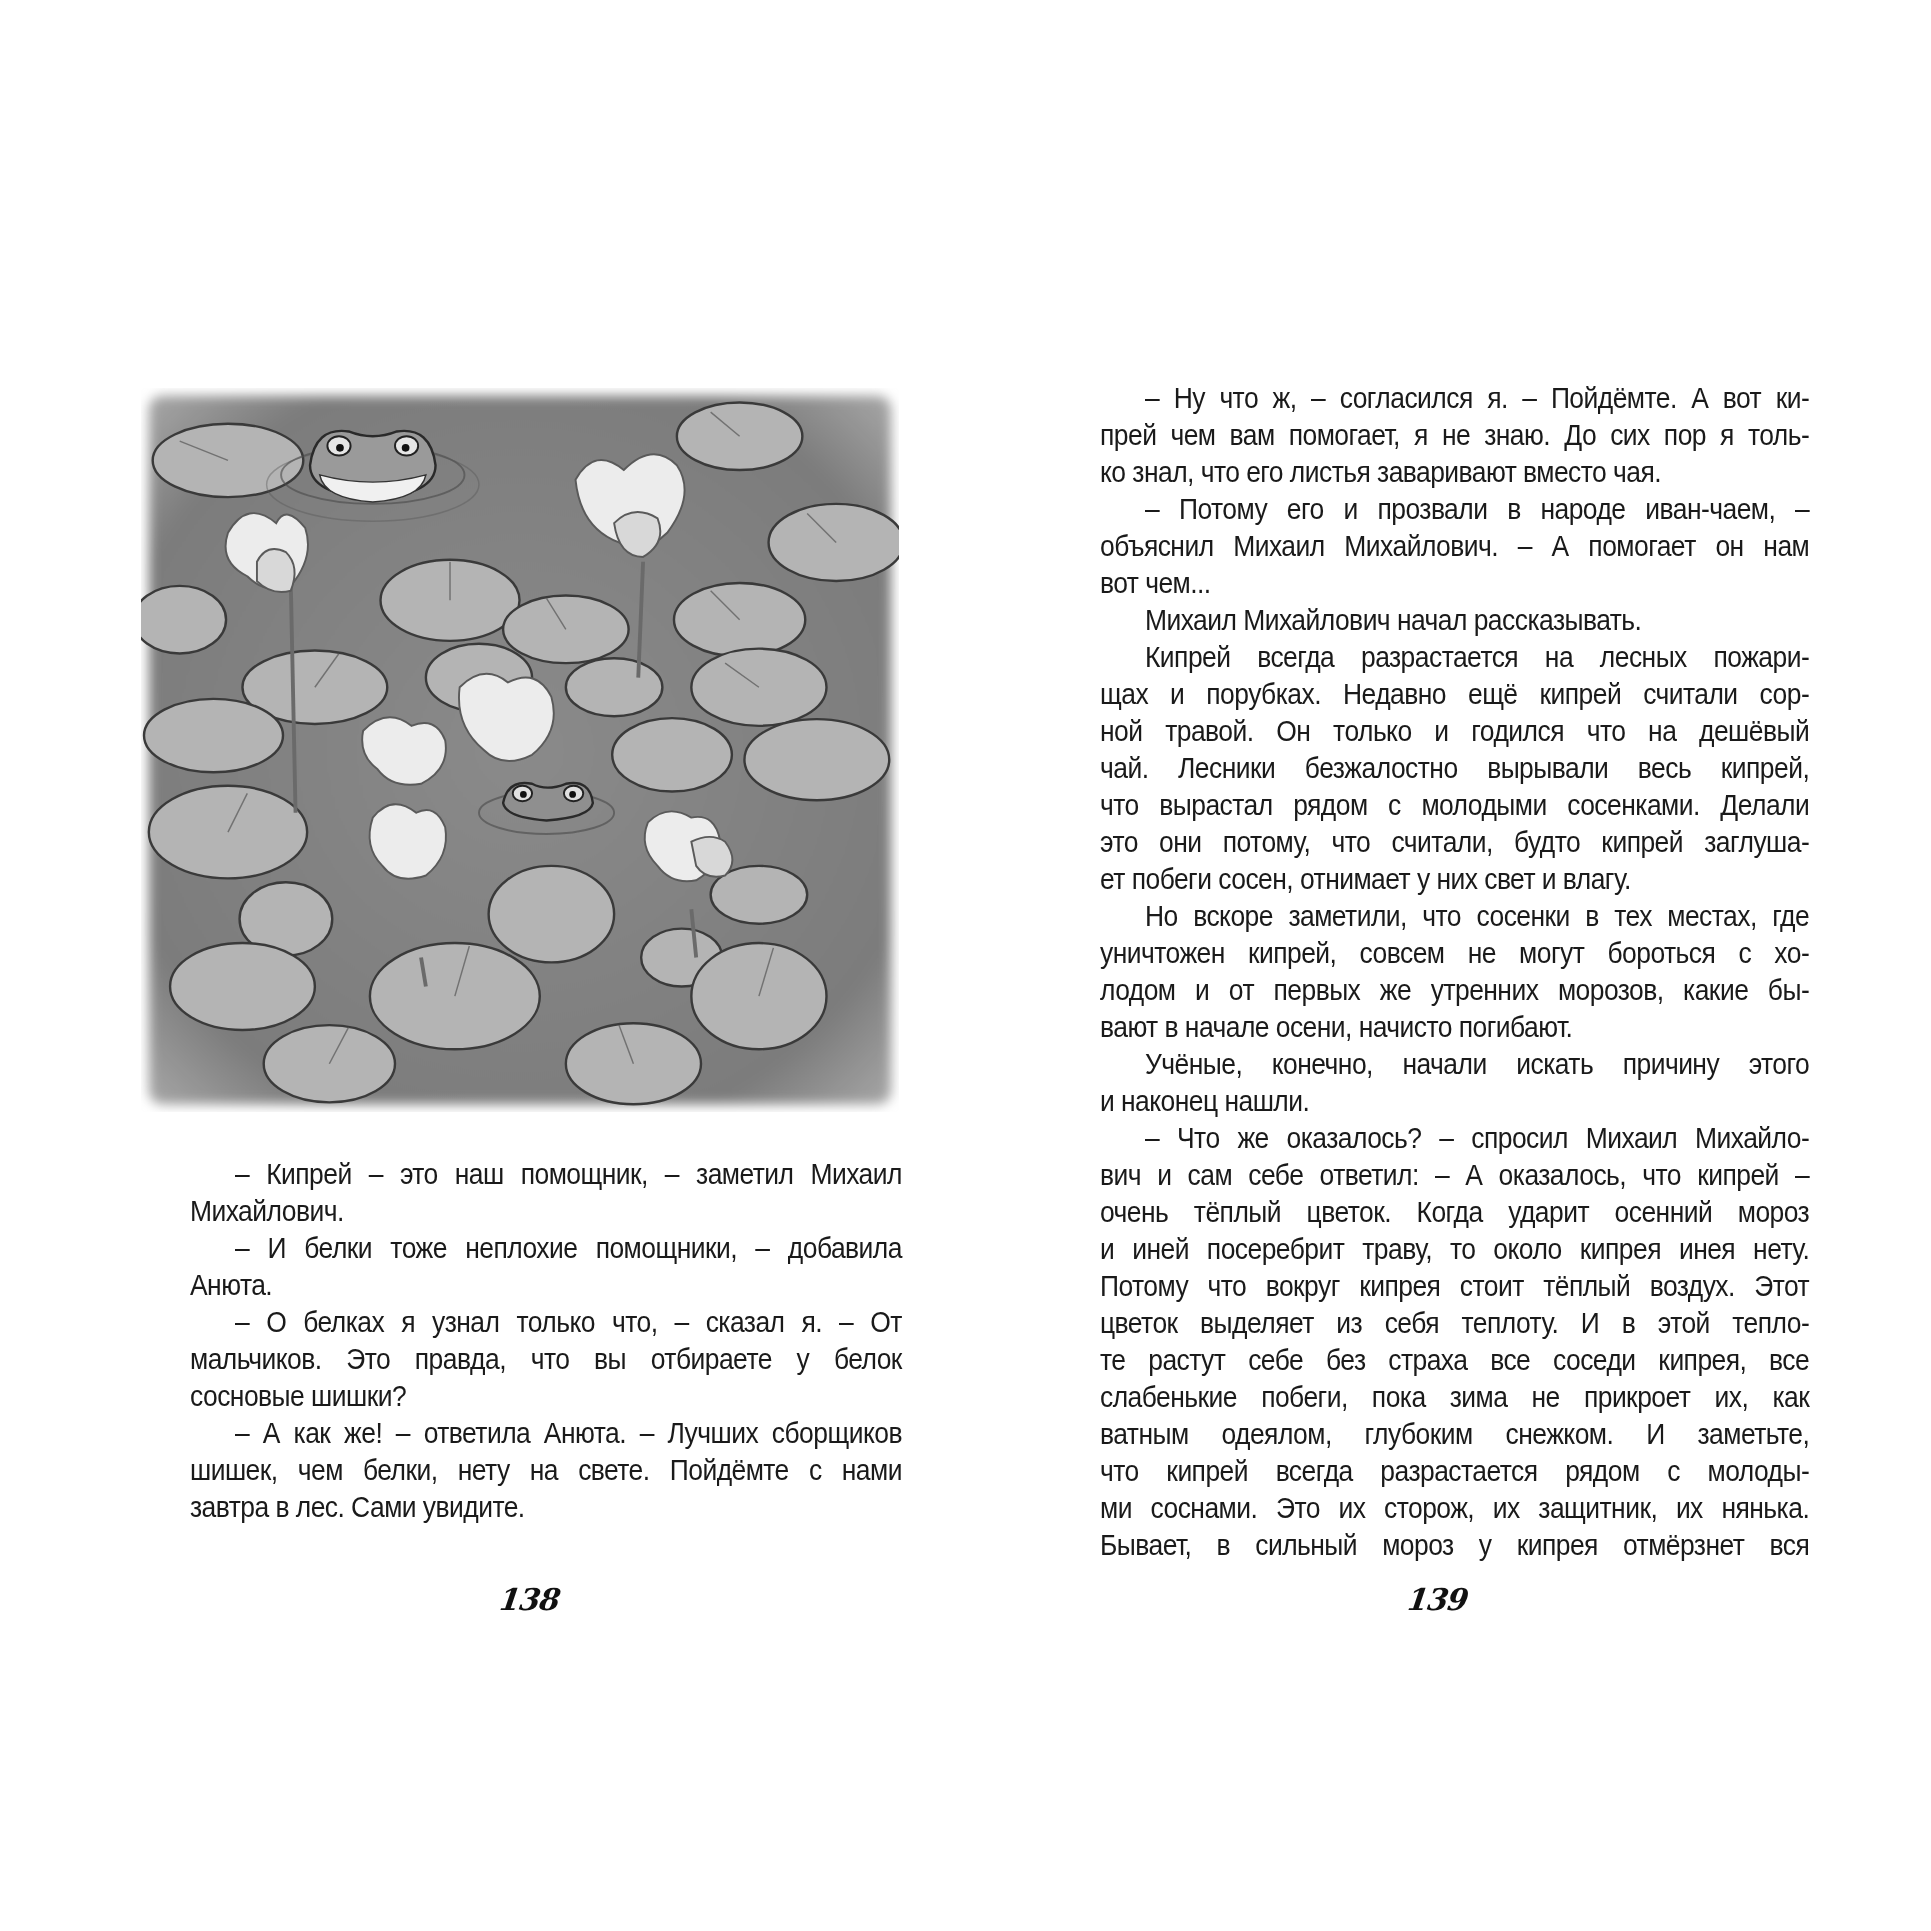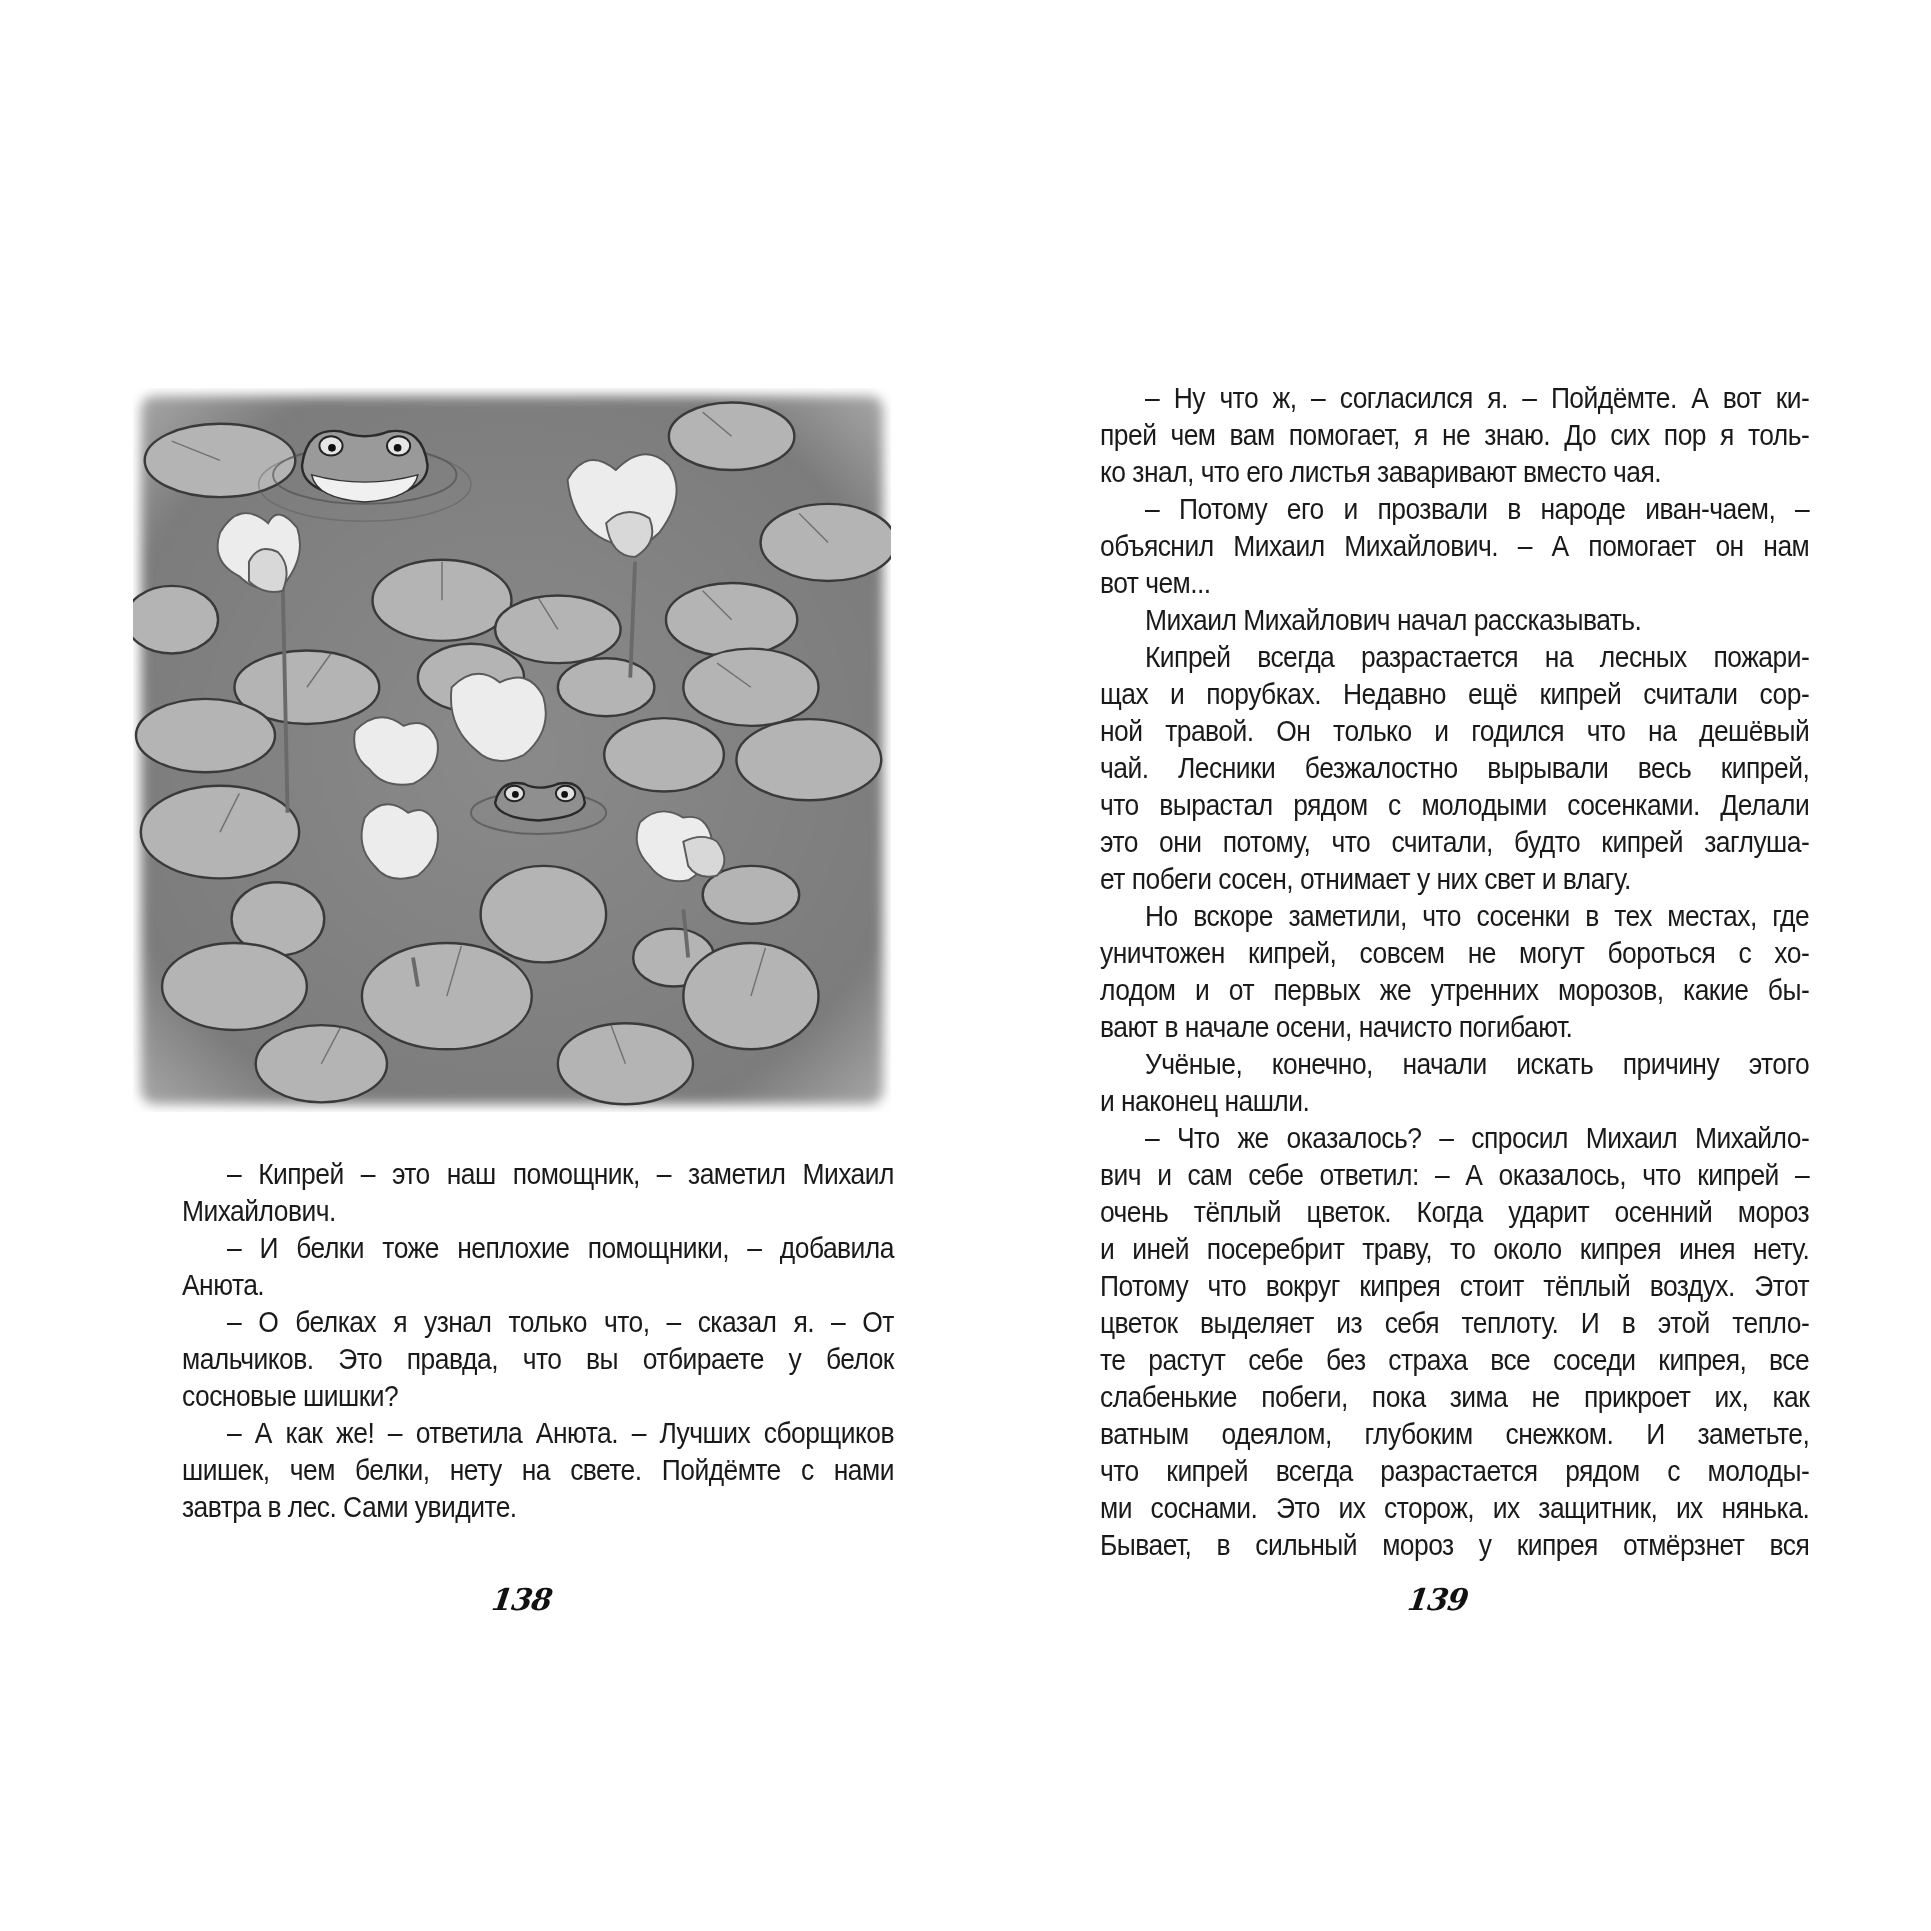--- a/index.html
+++ b/index.html
@@ -13,21 +13,21 @@
       position: relative;
       overflow: hidden;
       font-family: "Liberation Sans", "DejaVu Sans", sans-serif;
       color: #1a1a1a;
     }
     .page {
       position: absolute;
       top: 0;
       height: 1931px;
     }
-    .page-left { left: 0; width: 966px; }
+    .page-left { left: 8px; width: 966px; }
     .page-right { left: 966px; width: 966px; }
 
     .illustration {
       position: absolute;
       left: 133px;
       top: 388px;
       width: 758px;
       height: 724px;
     }
     .illustration svg { width: 100%; height: 100%; display: block; }

